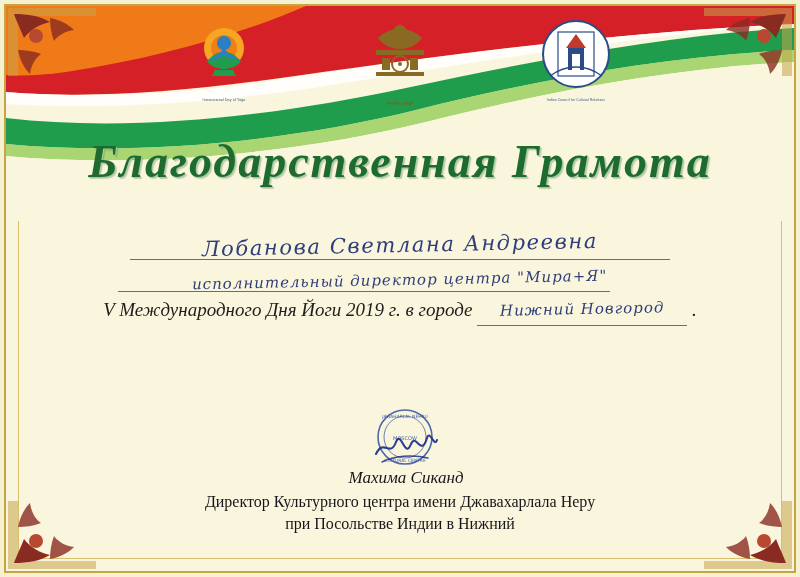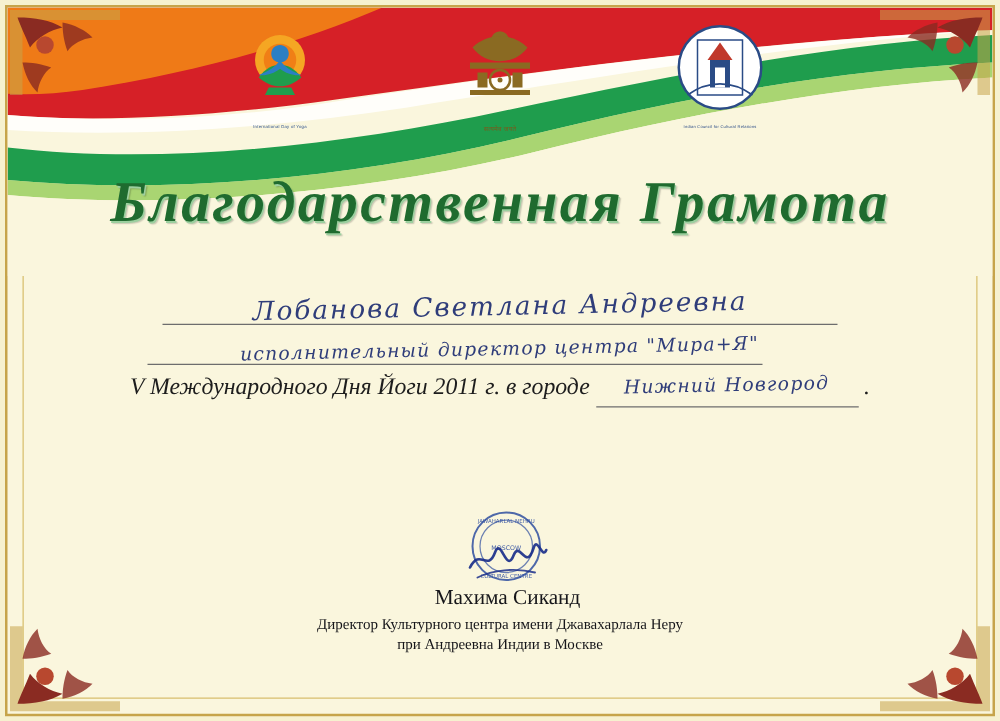--- a/index.html
+++ b/index.html
@@ -157,26 +157,27 @@
   .signblock {
     position: absolute;
     top: 468px;
     left: 0;
     width: 800px;
     text-align: center;
     color: #16161a;
   }
   .signblock .name {
     font-size: 17px;
+    font-style: italic;
     margin-bottom: 3px;
     padding-left: 12px;
   }
   .signblock .role1,
   .signblock .role2 {
-    font-size: 12px;
+    font-size: 16px;
     line-height: 1.35;
   }
 
   
   .corner {
     position: absolute;
     width: 92px;
     height: 72px;
   }
   .corner svg { display: block; }
@@ -268,21 +269,21 @@
 
     <div class="hw-line">
       <div class="rule short"></div>
       <div class="hw-text">
         <span class="handwrite hw-small">исполнительный директор центра "Мира+Я"</span>
       </div>
     </div>
 
 
     <div class="line">
-      <span>V Международного Дня Йоги 2011 г. в городе</span>
+      <span>V Международного Дня Йоги 2019 г. в городе</span>
       <span class="inline-fill">
         <span class="hw-text handwrite hw-small">Нижний Новгород</span>
       </span>
       <span>.</span>
     </div>
   </div>
 
   <div class="seal">
     <svg width="86" height="72" viewBox="0 0 86 72" xmlns="http://www.w3.org/2000/svg">
       <circle cx="43" cy="33" r="27" fill="none" stroke="#2f4fa0" stroke-width="1.6" opacity=".85"></circle>
@@ -291,21 +292,21 @@
       <text x="43" y="58" text-anchor="middle" font-family="DejaVu Sans, sans-serif" font-size="4.4" fill="#2f4fa0" opacity=".9">CULTURAL CENTRE</text>
       <text x="43" y="36" text-anchor="middle" font-family="DejaVu Sans, sans-serif" font-size="5" fill="#2f4fa0" opacity=".9">MOSCOW</text>
       <path d="M14 50 c8 -16 14 4 20 -12 5 -13 9 18 15 2 5 -12 10 14 16 -6 3 -9 7 10 10 2" fill="none" stroke="#1b2f8a" stroke-width="2.1" stroke-linecap="round" opacity=".92"></path>
       <path d="M20 58 c12 -6 30 -8 46 -4" fill="none" stroke="#1b2f8a" stroke-width="1.5" stroke-linecap="round" opacity=".85"></path>
     </svg>
   </div>
 
   <div class="signblock">
     <div class="name">Махима Сиканд</div>
     <div class="role1">Директор Культурного центра имени Джавахарлала Неру</div>
-    <div class="role2">при Андреевна Индии в Москве</div>
+    <div class="role2">при Посольстве Индии в Нижний</div>
   </div>
 
   <div class="corner c-tl">
     <svg width="92" height="72" viewBox="0 0 92 72" xmlns="http://www.w3.org/2000/svg">
       <path d="M2 2 H90 V10 H12 V70 H2 Z" fill="#c6a44a" opacity=".55"></path>
       <path d="M8 8 c14 0 26 2 36 8 -10 2 -20 8 -26 16 -4 -10 -8 -18 -10 -24z" fill="#8a2b22"></path>
       <circle cx="30" cy="30" r="7" fill="#b8482f"></circle>
       <path d="M44 12 c10 2 18 6 24 12 -8 1 -16 5 -20 11 -3 -8 -4 -16 -4 -23z" fill="#8a2b22" opacity=".8"></path>
       <path d="M12 44 c2 10 6 18 12 24 1 -8 5 -16 11 -20 -8 -3 -16 -4 -23 -4z" fill="#8a2b22" opacity=".8"></path>
     </svg>

